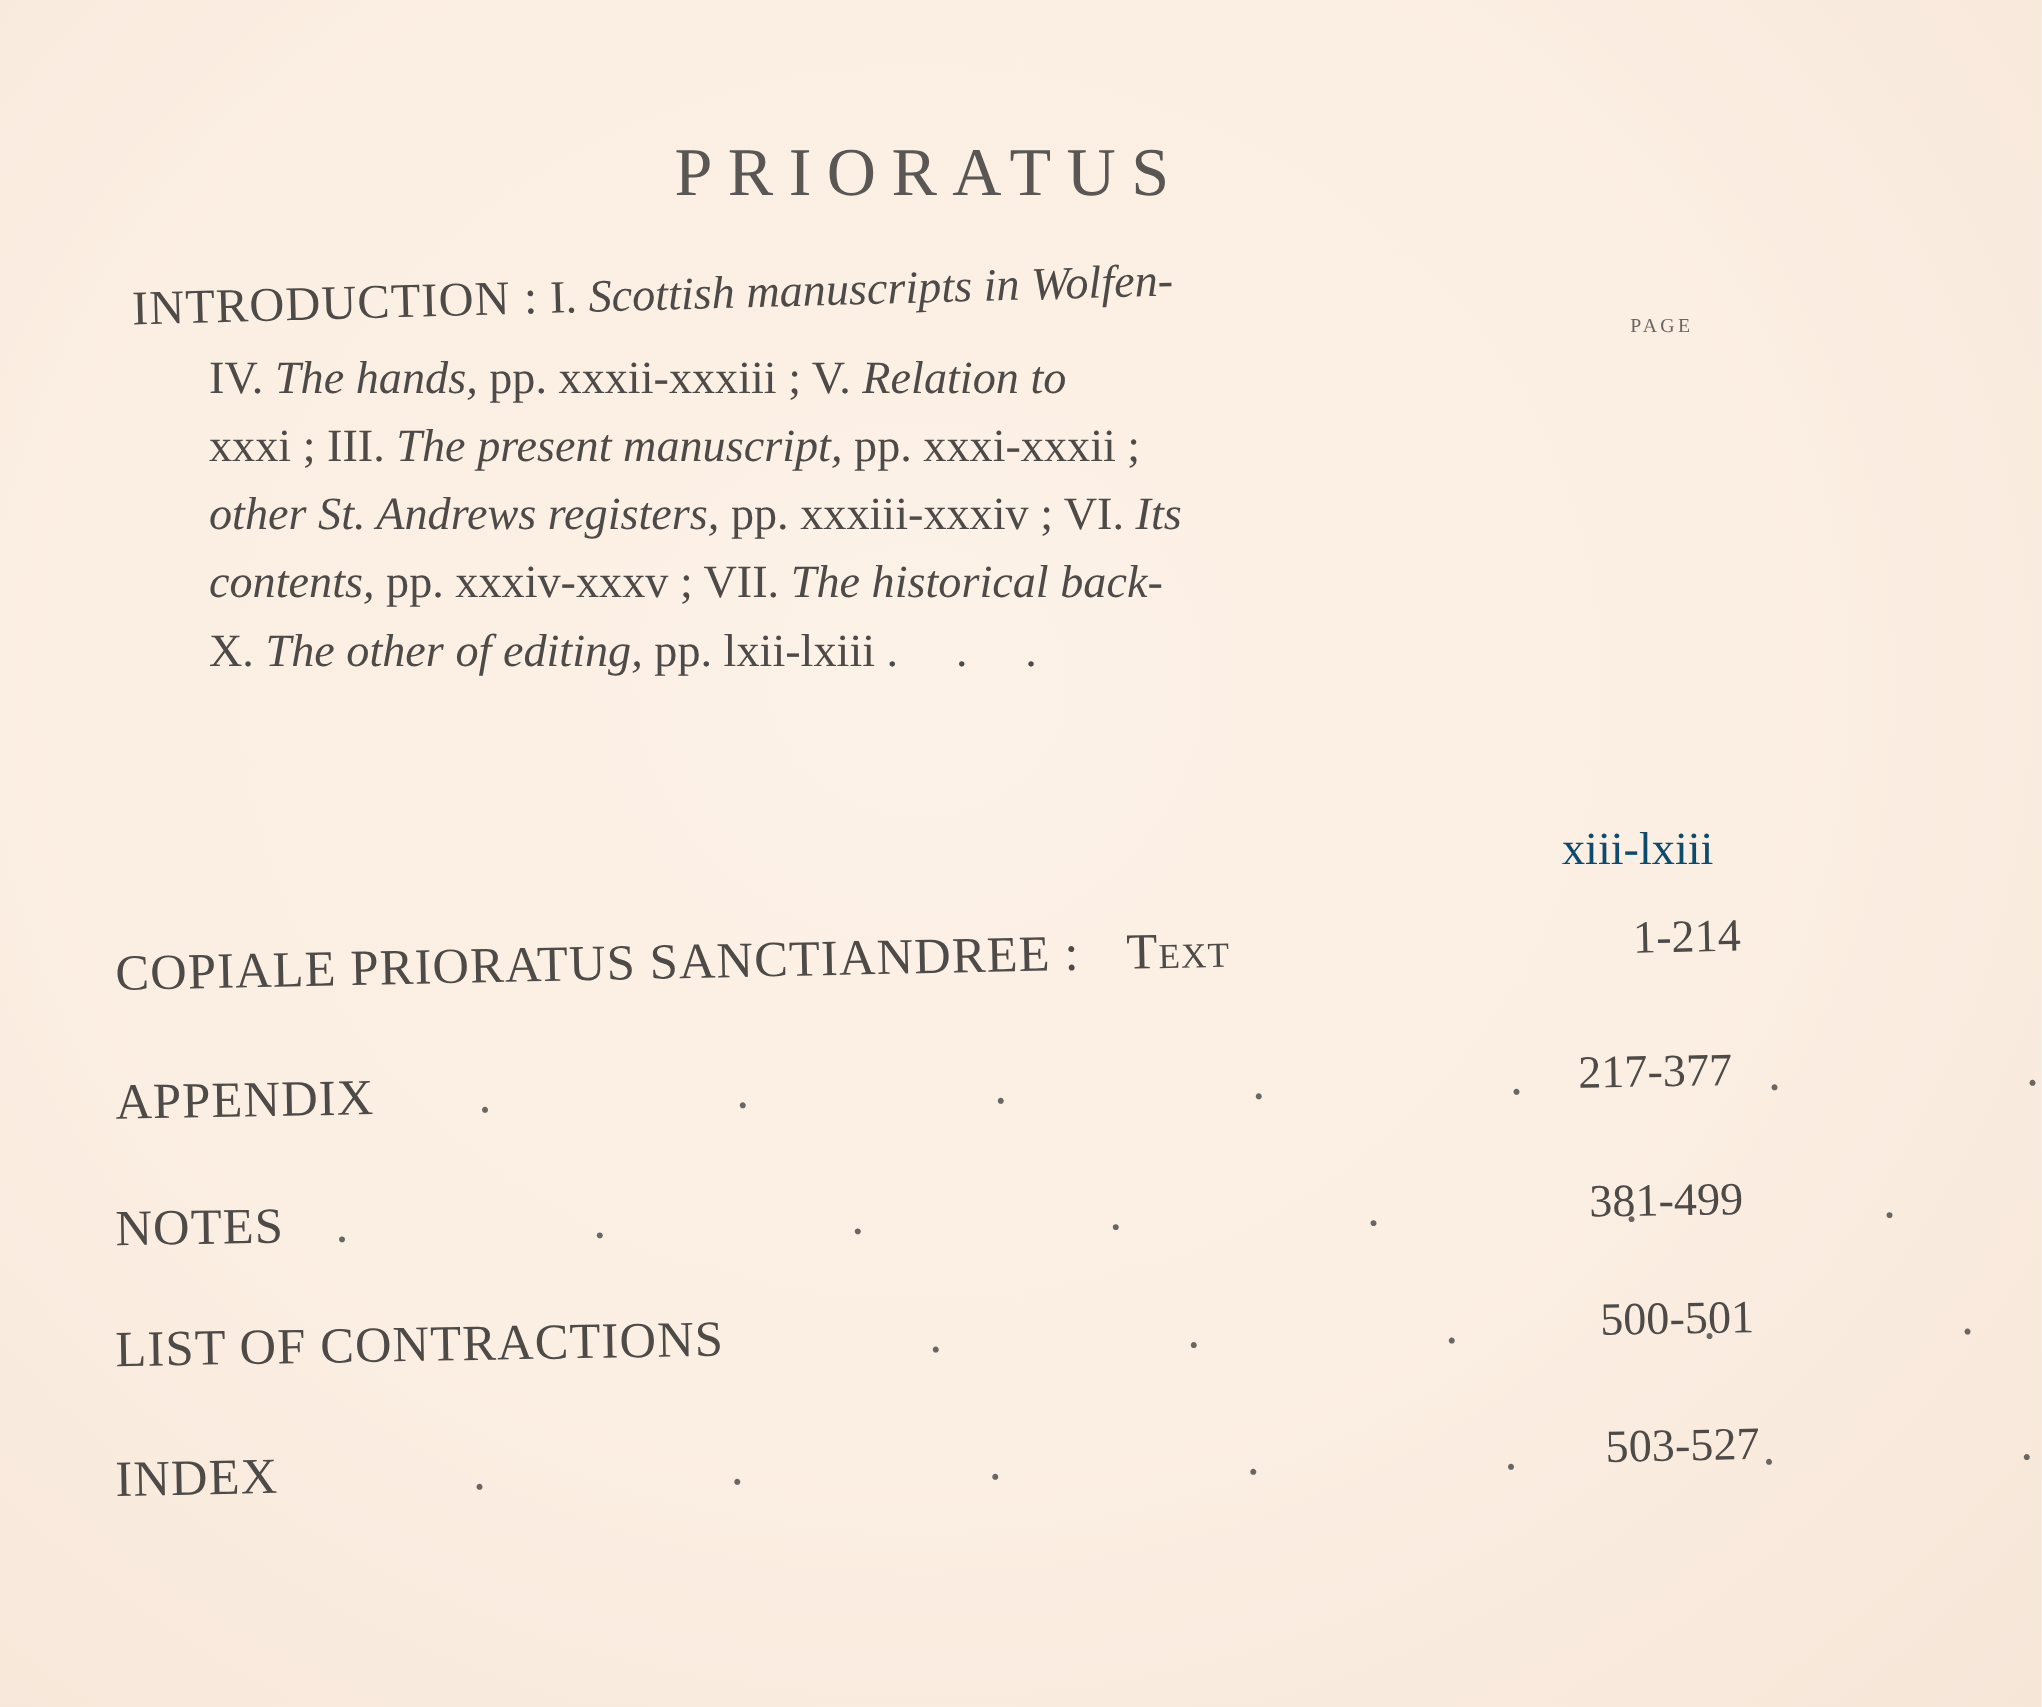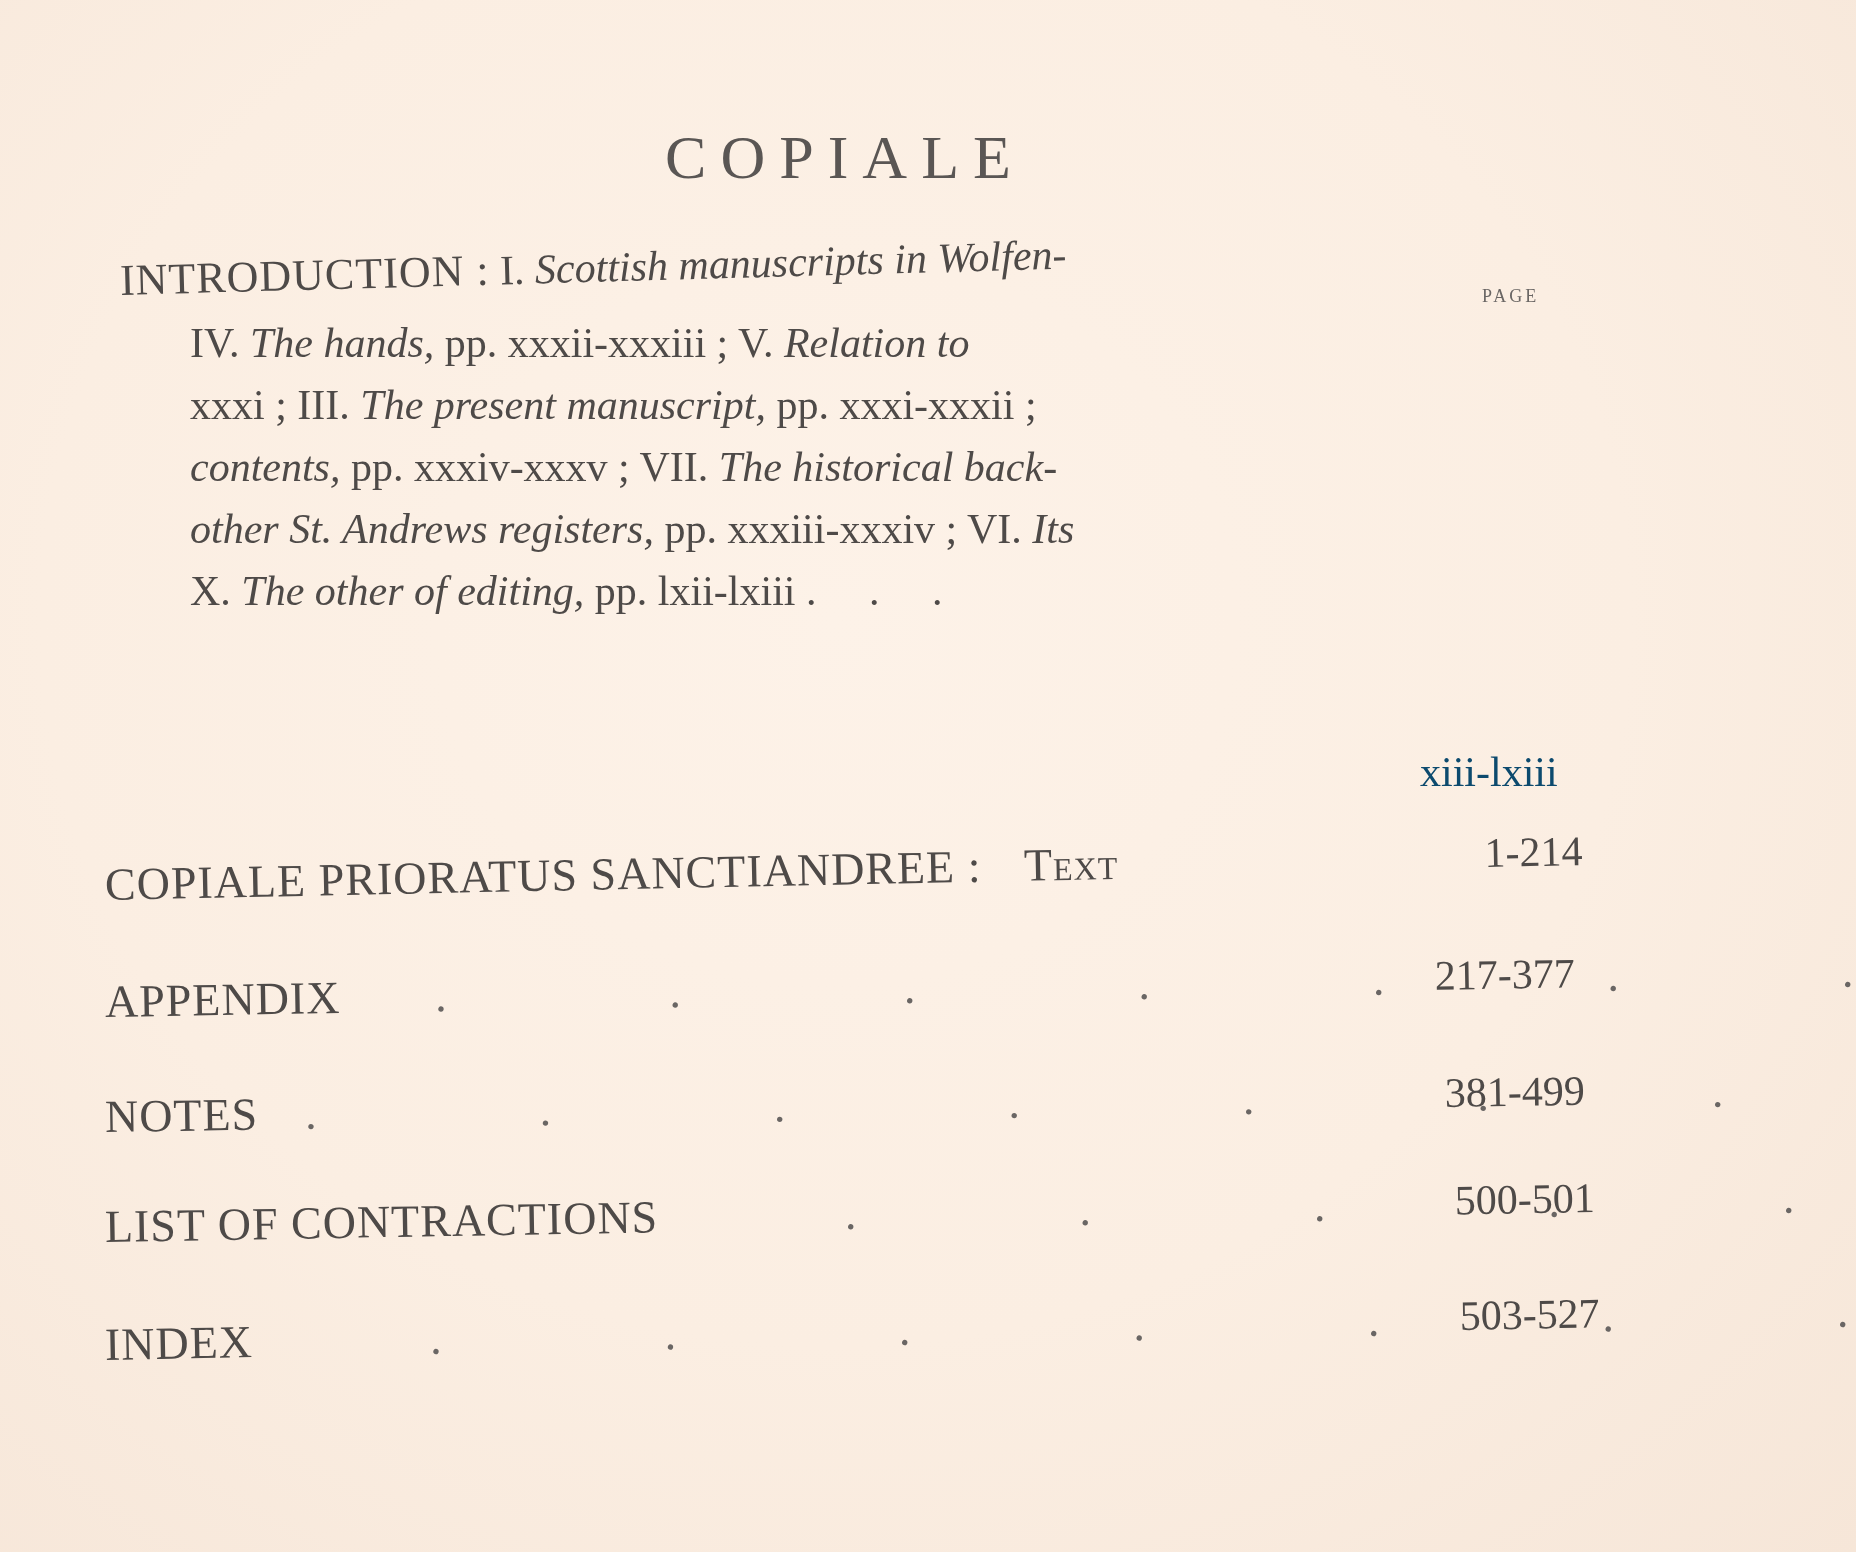--- a/index.html
+++ b/index.html
@@ -41,29 +41,29 @@
   .entry .label { position:absolute; left:0; top:0; white-space:nowrap; letter-spacing:1px; }
   .entry .leader { position:absolute; top:0; white-space:nowrap; color:#6a6664; }
   .entry .pages { position:absolute; top:0; left:1350px; font-size:42px; white-space:nowrap; }
   .smallcaps { font-variant: small-caps; }
 </style>
 </head>
 <body>
 
 <div class="page">
 
-  <div class="title">COPIALE</div>
+  <div class="title">PRIORATUS</div>
   <div class="page-label">PAGE</div>
 
   <div class="intro">
     <span class="line tilt0"><span class="head">INTRODUCTION :</span><span> I. </span><i>Scottish manuscripts in Wolfen-</i></span>
     <span class="line indent"><span>IV. </span><i>The hands,</i><span> pp. xxxii-xxxiii ; V. </span><i>Relation to</i></span>
     <span class="line indent"><span>xxxi ; III. </span><i>The present manuscript,</i><span> pp. xxxi-xxxii ;</span></span>
+    <span class="line indent"><i>other St. Andrews registers,</i><span> pp. xxxiii-xxxiv ; VI. </span><i>Its</i></span>
     <span class="line indent"><i>contents,</i><span> pp. xxxiv-xxxv ; VII. </span><i>The historical back-</i></span>
-    <span class="line indent"><i>other St. Andrews registers,</i><span> pp. xxxiii-xxxiv ; VI. </span><i>Its</i></span>
     <span class="line indent"><span>X. </span><i>The other of editing,</i><span> pp. lxii-lxiii .</span><span class="dots" style="white-space:pre">     .     .</span></span>
   </div>
   <div class="intro-pages">xiii-lxiii</div>
 
   <div class="entry" style="top:858px; transform:rotate(-1.2deg); transform-origin:left center;">
     <span class="label"><span>COPIALE PRIORATUS SANCTIANDREE :</span> <span class="smallcaps" style="margin-left:30px">Text</span></span>
     <span class="pages" style="left:1380px">1-214</span>
   </div>
 
   <div class="entry" style="top:975px; transform:rotate(-1deg); transform-origin:left center;">

